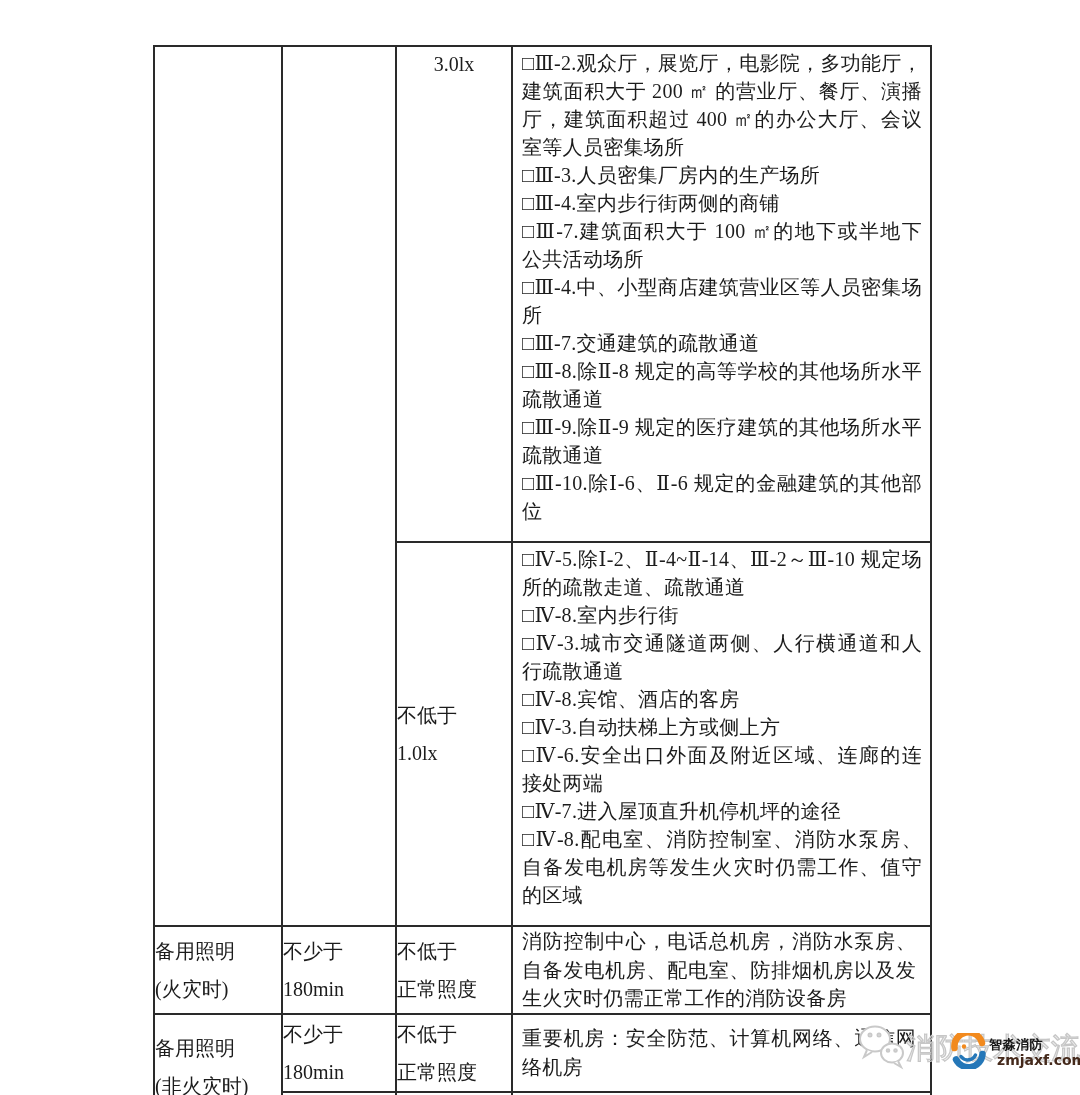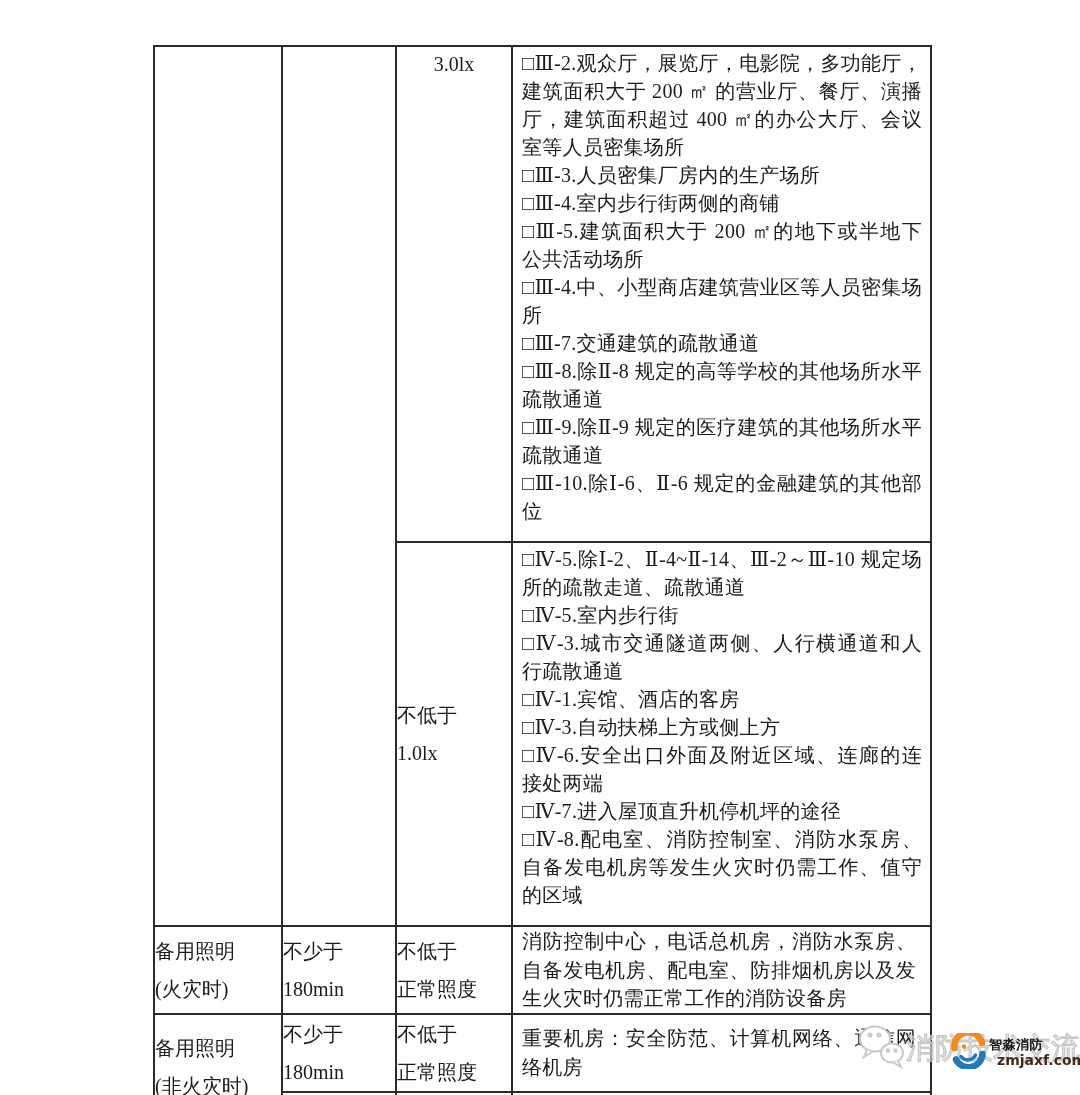--- a/index.html
+++ b/index.html
@@ -70,36 +70,36 @@
   </colgroup>
   <tbody>
     <tr class="row-a">
       <td class="c-center" rowspan="2"></td>
       <td class="c-center" rowspan="2"></td>
       <td class="c-lux-top">3.0lx</td>
       <td class="c-items">
           <div class="item">□Ⅲ-2.观众厅，展览厅，电影院，多功能厅，建筑面积大于 200 ㎡ 的营业厅、餐厅、演播厅，建筑面积超过 400 ㎡的办公大厅、会议室等人员密集场所</div>
           <div class="item">□Ⅲ-3.人员密集厂房内的生产场所</div>
           <div class="item">□Ⅲ-4.室内步行街两侧的商铺</div>
-          <div class="item">□Ⅲ-5.建筑面积大于 200 ㎡的地下或半地下公共活动场所</div>
+          <div class="item">□Ⅲ-7.建筑面积大于 100 ㎡的地下或半地下公共活动场所</div>
           <div class="item">□Ⅲ-4.中、小型商店建筑营业区等人员密集场所</div>
           <div class="item">□Ⅲ-7.交通建筑的疏散通道</div>
           <div class="item">□Ⅲ-8.除Ⅱ-8 规定的高等学校的其他场所水平疏散通道</div>
           <div class="item">□Ⅲ-9.除Ⅱ-9 规定的医疗建筑的其他场所水平疏散通道</div>
           <div class="item">□Ⅲ-10.除Ⅰ-6、Ⅱ-6 规定的金融建筑的其他部位</div>
         </td>
     </tr>
     <tr class="row-b">
       <td class="c-center">不低于
 1.0lx</td>
       <td class="c-items">
           <div class="item">□Ⅳ-5.除Ⅰ-2、Ⅱ-4~Ⅱ-14、Ⅲ-2～Ⅲ-10 规定场所的疏散走道、疏散通道</div>
-          <div class="item">□Ⅳ-5.室内步行街</div>
+          <div class="item">□Ⅳ-8.室内步行街</div>
           <div class="item">□Ⅳ-3.城市交通隧道两侧、人行横通道和人行疏散通道</div>
-          <div class="item">□Ⅳ-1.宾馆、酒店的客房</div>
+          <div class="item">□Ⅳ-8.宾馆、酒店的客房</div>
           <div class="item">□Ⅳ-3.自动扶梯上方或侧上方</div>
           <div class="item">□Ⅳ-6.安全出口外面及附近区域、连廊的连接处两端</div>
           <div class="item">□Ⅳ-7.进入屋顶直升机停机坪的途径</div>
           <div class="item">□Ⅳ-8.配电室、消防控制室、消防水泵房、自备发电机房等发生火灾时仍需工作、值守的区域</div>
         </td>
     </tr>
     <tr class="row-c">
       <td class="c-center">备用照明
 (火灾时)</td>
       <td class="c-center">不少于

